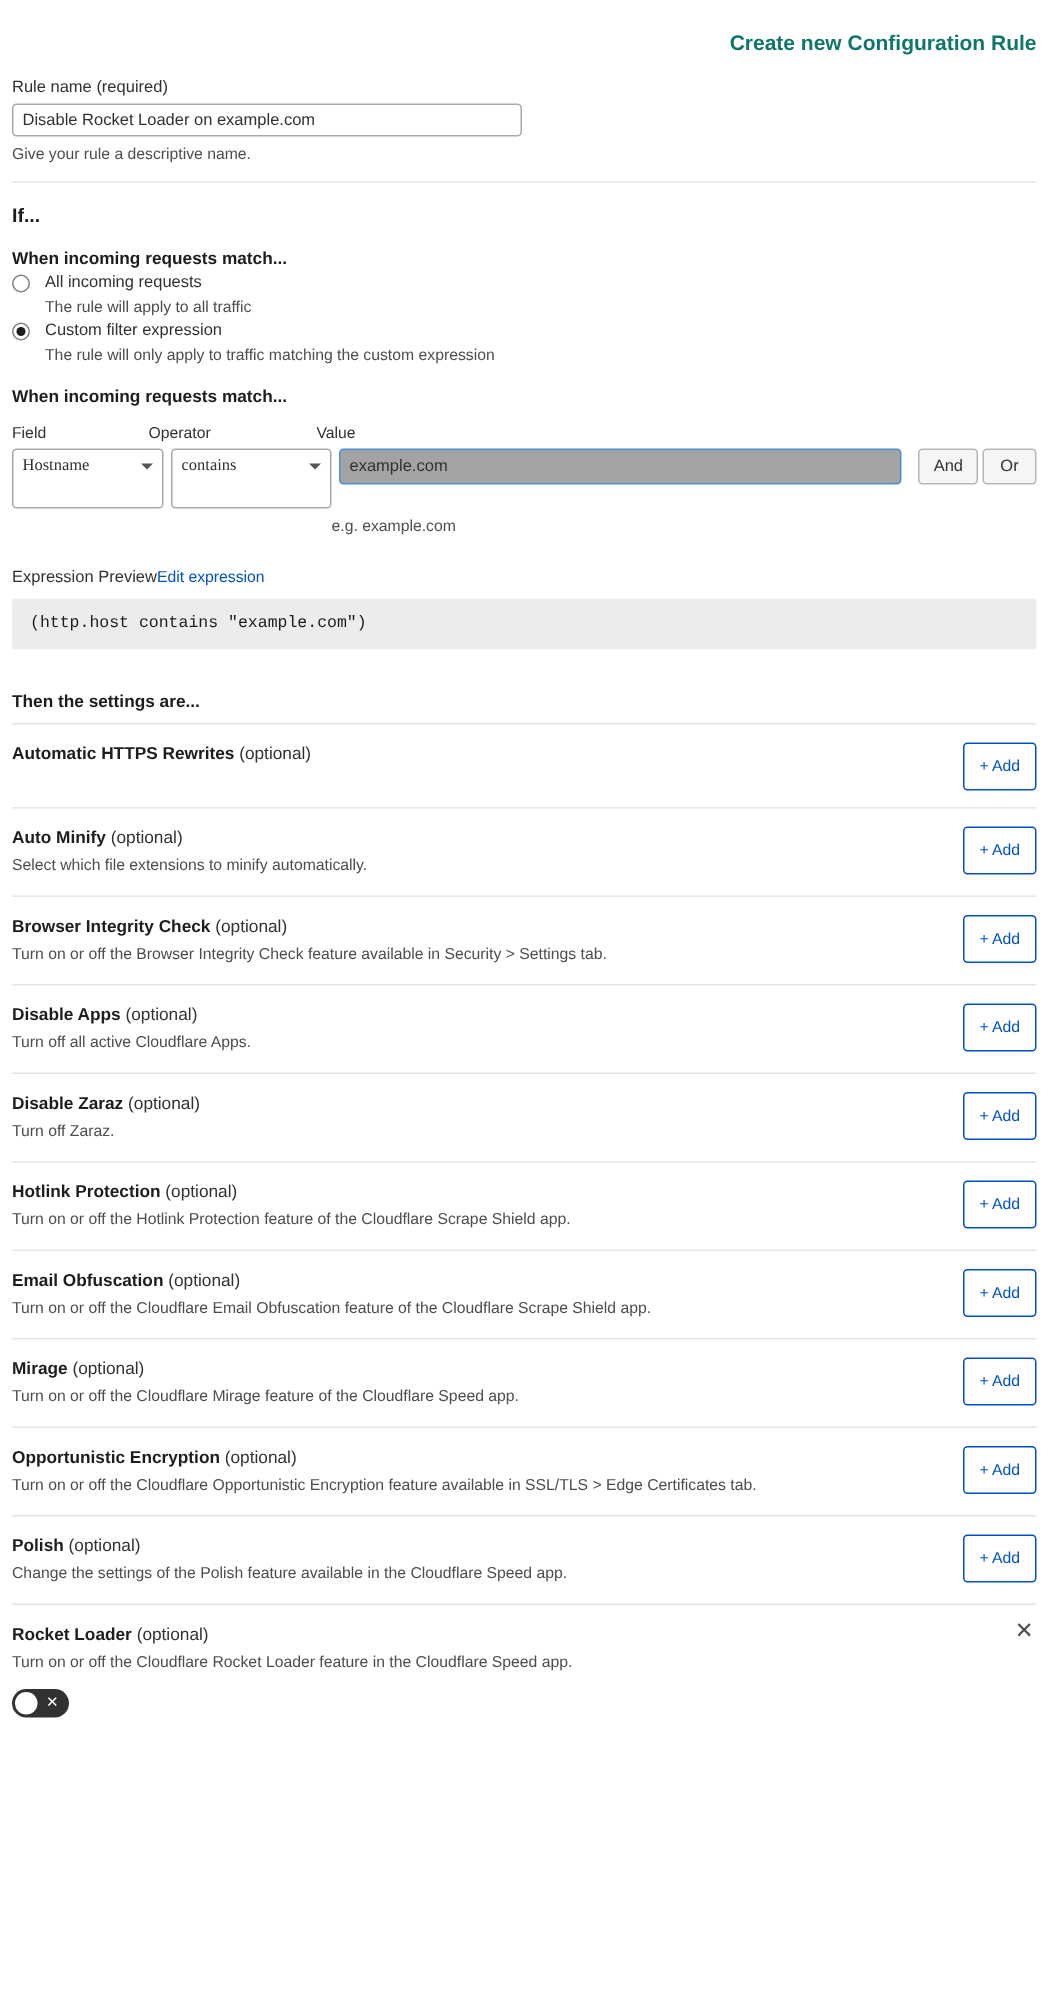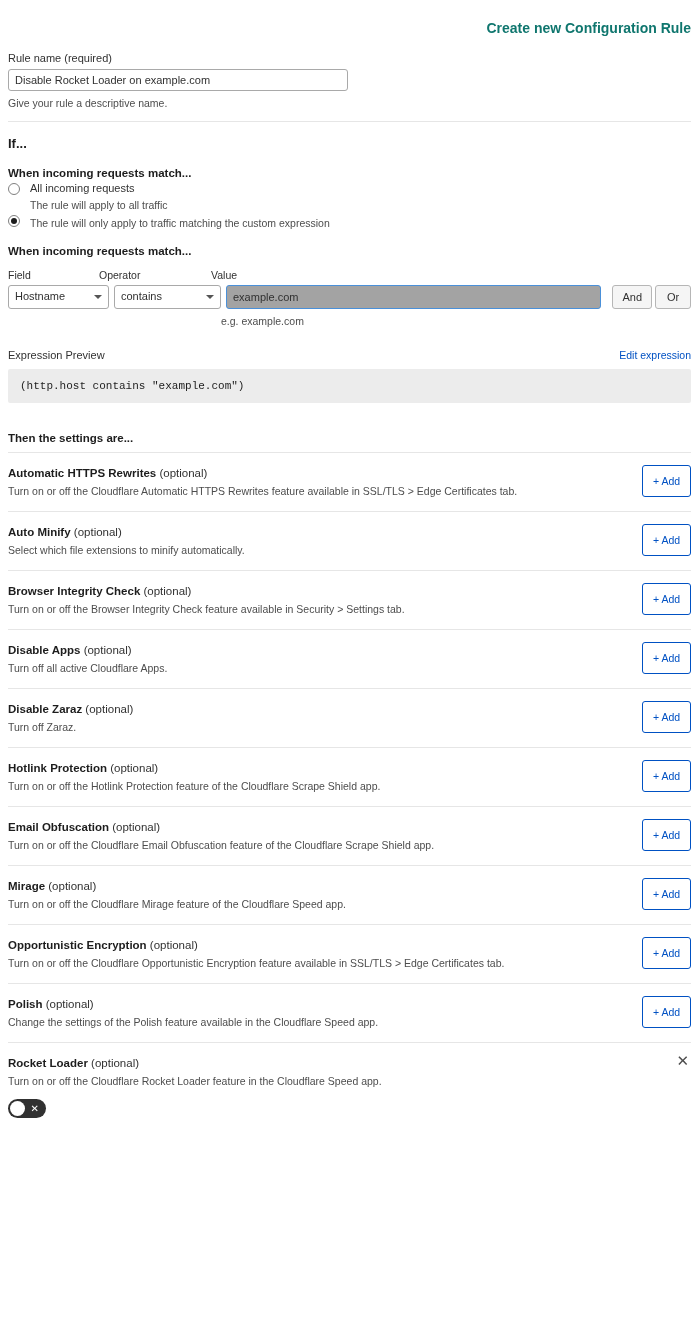--- a/index.html
+++ b/index.html
@@ -112,28 +112,29 @@
   }
   .bh-field { width: 91px; }
   .bh-operator { width: 112px; }
   .bh-value { flex: 1; }
   .builder-row {
     display: flex;
     align-items: flex-start;
   }
   .select {
     position: relative;
-    height: 24px;
+    height: 40px;
     border: 1px solid #a9a9a9;
     border-radius: 3px;
     background: #fff;
     font-size: 11px;
     color: #313131;
     padding: 4px 20px 4px 6px;
     margin-right: 5px;
+    font-family: Liberation Serif, serif;
   }
   .select .caret {
     position: absolute;
     right: 6px;
     top: 9px;
     width: 0; height: 0;
     border-left: 4px solid transparent;
     border-right: 4px solid transparent;
     border-top: 4px solid #555;
   }
@@ -165,21 +166,21 @@
     margin-left: 3px;
     cursor: pointer;
   }
   .value-help {
     font-size: 10.5px;
     color: #4d4d4d;
     margin: 6px 0 0 213px;
   }
   .preview-head {
     display: flex;
-    justify-content: space-between;
+    justify-content: flex-start;
     align-items: baseline;
     margin-top: 22px;
   }
   .preview-label {
     font-size: 11px;
     color: #313131;
   }
   .edit-link {
     font-size: 10.5px;
     color: #0051c3;
@@ -297,20 +298,21 @@
     <div class="radio"></div>
     <div class="radio-text">
       <div class="r-title">All incoming requests</div>
       <div class="r-desc">The rule will apply to all traffic</div>
     </div>
   </div>
 
   <div class="radio-row">
     <div class="radio checked"></div>
     <div class="radio-text">
+      <div class="r-title">Custom filter expression</div>
       <div class="r-desc">The rule will only apply to traffic matching the custom expression</div>
     </div>
   </div>
 
   <div class="subsection-title">When incoming requests match...</div>
 
   <div class="builder">
     <div class="builder-heads">
       <div class="bh-field">Field</div>
       <div class="bh-operator">Operator</div>
@@ -340,21 +342,20 @@
 
   <div class="then-title">Then the settings are...</div>
 
   <div style="height:8px"></div>
 
   <div class="setting">
     <div class="s-name">
       <span>Automatic HTTPS Rewrites</span>
       <span class="s-optional">(optional)</span>
     </div>
-    <div class="s-desc">Turn on or off the Cloudflare Automatic HTTPS Rewrites feature available in SSL/TLS &gt; Edge Certificates tab.</div>
     <button class="add-btn">+ Add</button>
   </div>
 
   <div class="setting">
     <div class="s-name">
       <span>Auto Minify</span>
       <span class="s-optional">(optional)</span>
     </div>
     <div class="s-desc">Select which file extensions to minify automatically.</div>
     <button class="add-btn">+ Add</button>

